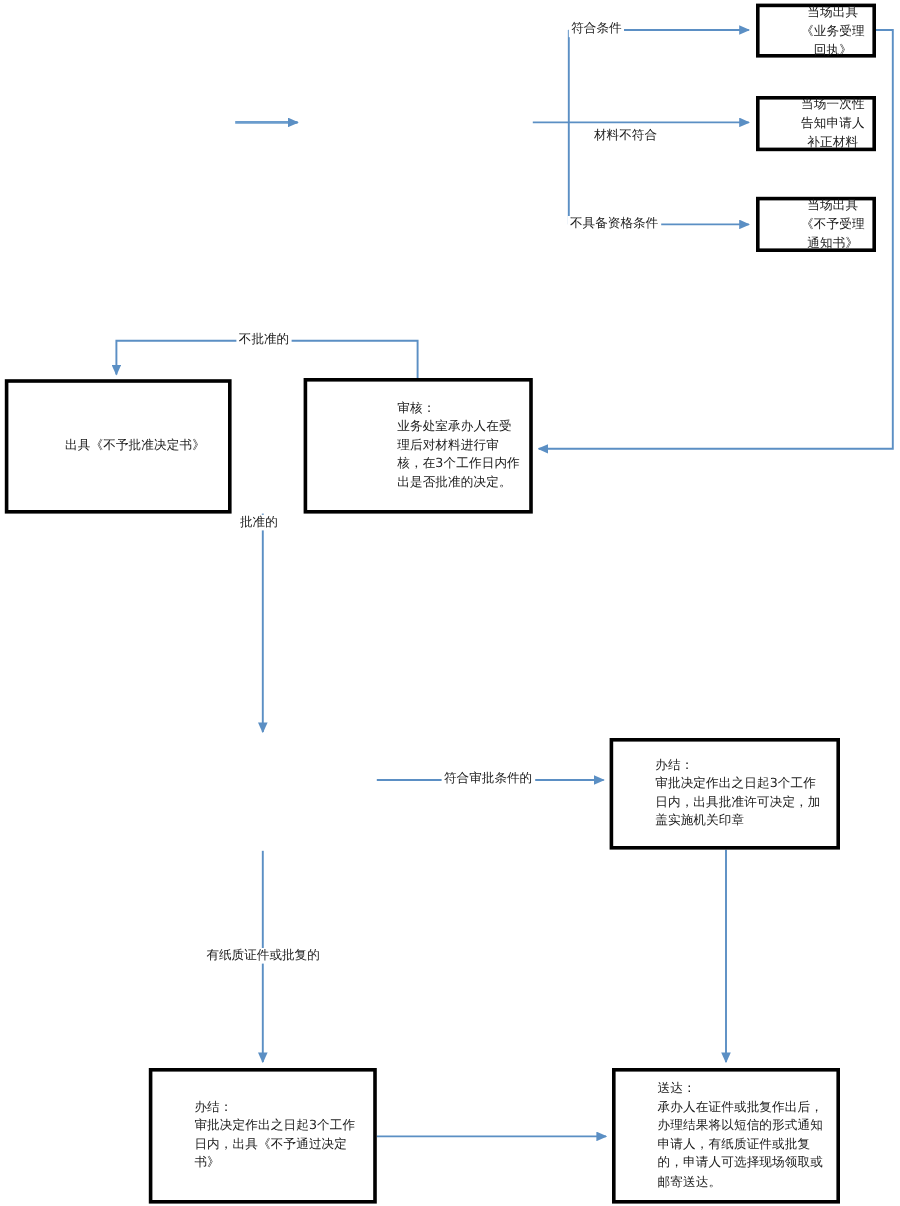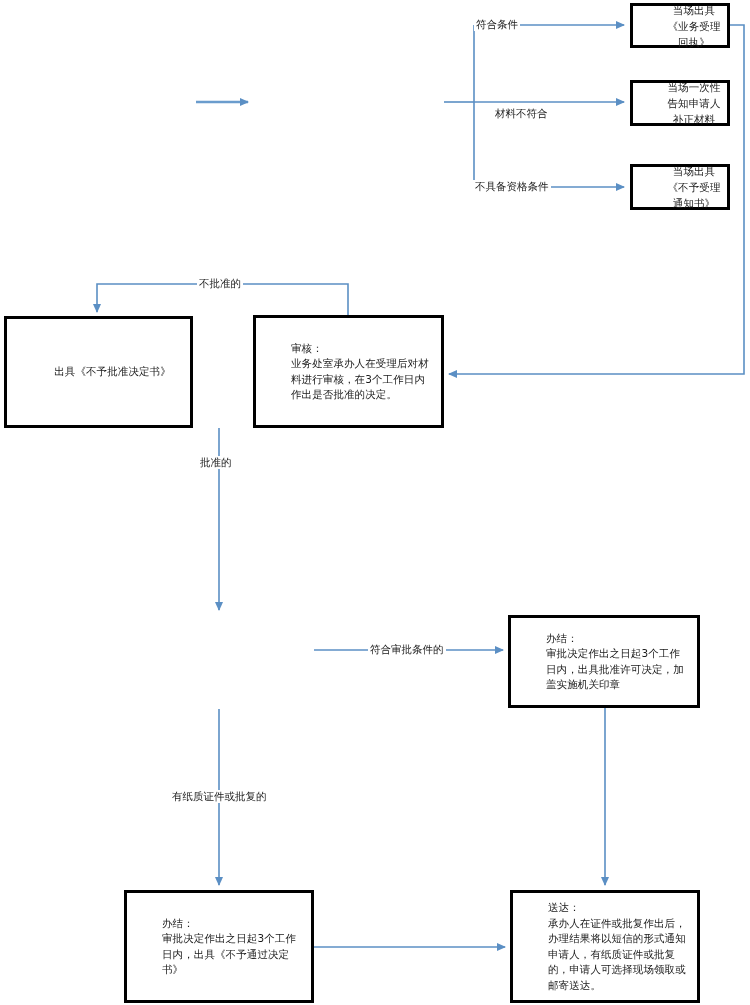--- a/index.html
+++ b/index.html
@@ -124,21 +124,21 @@
   </div>
 
   <div class="node center" style="left:630px; top:164px; width:100px; height:46px;">
     <span class="node-text">当场出具《不予受理通知书》</span>
   </div>
 
   <div class="node midcenter" style="left:4px; top:316px; width:189px; height:112px;">
     <span class="node-text">出具《不予批准决定书》</span>
   </div>
 
-  <div class="node" style="left:253px; top:315px; width:191px; height:113px;">
+  <div class="node" style="left:253px; top:315px; width:191px; height:113px;padding-left:40px;">
     <span class="node-text">审核：
 业务处室承办人在受理后对材料进行审核，在3个工作日内作出是否批准的决定。</span>
   </div>
 
 
   <div class="node" style="left:508px; top:615px; width:192px; height:93px;">
     <span class="node-text">办结：
 审批决定作出之日起3个工作日内，出具批准许可决定，加盖实施机关印章</span>
   </div>
 
@@ -153,19 +153,19 @@
   </div>
 
   <div class="edge-label" style="left:474px; top:18px;">符合条件</div>
 
   <div class="edge-label" style="left:493px; top:95px;margin-top:12px;">材料不符合</div>
 
   <div class="edge-label" style="left:453px; top:180px;margin-left:20px;">不具备资格条件</div>
 
   <div class="edge-label" style="left:197px; top:277px;">不批准的</div>
 
-  <div class="edge-label" style="left:198px; top:456px;">批准的</div>
+  <div class="edge-label" style="left:198px; top:429px;">批准的</div>
 
   <div class="edge-label" style="left:368px; top:643px;">符合审批条件的</div>
 
   <div class="edge-label" style="left:170px; top:790px;">有纸质证件或批复的</div>
 
 </div>
 
 </body></html>

